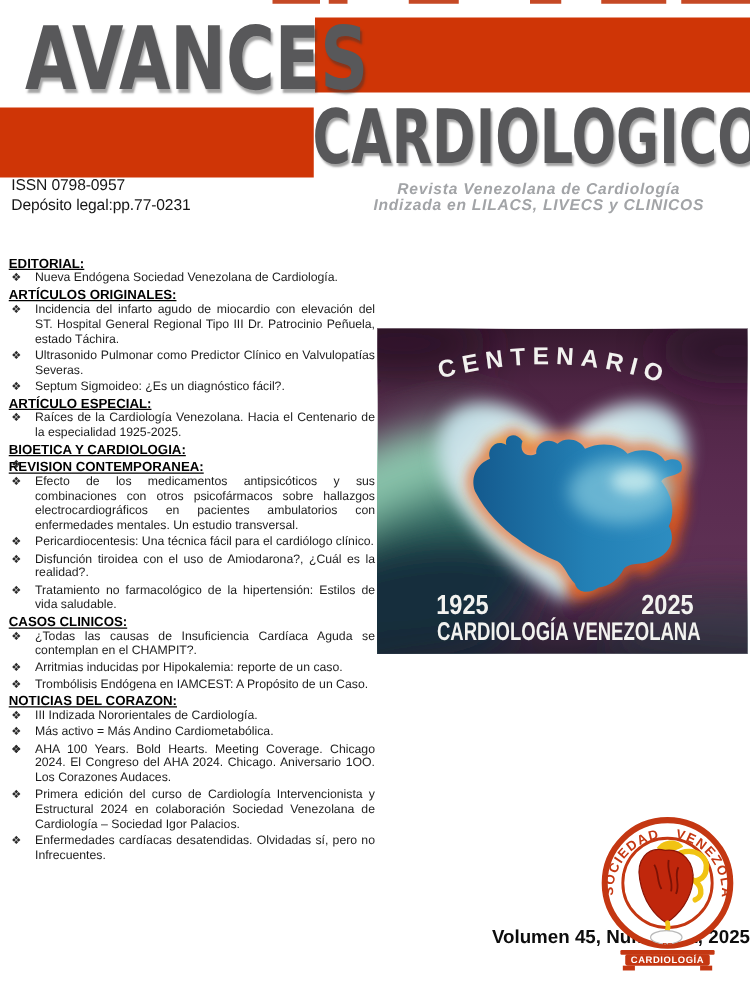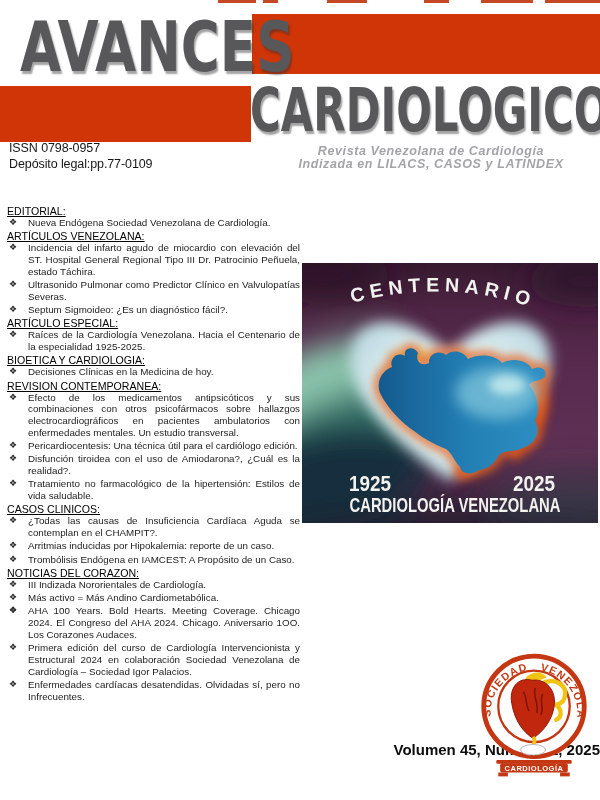--- a/index.html
+++ b/index.html
@@ -21,21 +21,21 @@
   .redbar{position:absolute;background:#cf3506;}
   .bar1{left:252px;top:14px;width:348px;height:60px;}
   .bar2{left:0px;top:86px;width:251px;height:56px;}
   .issn-block{position:absolute;left:9px;top:140px;font-size:12.5px;font-weight:normal;
     color:#161616;line-height:16px;letter-spacing:-.1px;}
   .subtitle{position:absolute;left:280px;top:145px;width:302px;text-align:center;
     color:#a2a4a7;font-size:12.5px;line-height:12.5px;letter-spacing:.6px;font-weight:bold;font-style:italic;}
 
   
   .toc{position:absolute;left:7px;top:204px;width:293px;}
-  .toc-heading{font-size:10.6px;font-weight:normal;color:#000;text-decoration:underline;
+  .toc-heading{font-size:10.6px;font-weight:bold;color:#000;text-decoration:underline;
     line-height:12px;margin:1px 0 0 0;}
   .toc-item{position:relative;padding-left:21px;text-align:justify;font-size:9.8px;
     line-height:11.7px;margin-bottom:1.6px;color:#1c1c1c;}
   .toc-item .bullet{position:absolute;left:2px;top:0;font-size:9px;color:#2b2b2b;}
 
   
   .centenario{position:absolute;left:302px;top:263px;width:296px;height:260px;}
   .centenario svg{display:block;}
 
   
@@ -54,41 +54,41 @@
   <span class="dash" style="left:424px;width:25px"></span>
   <span class="dash" style="left:481px;width:52px"></span>
   <span class="dash" style="left:545px;width:55px"></span>
 
   <div class="redbar bar1"></div>
   <div class="redbar bar2"></div>
   <div class="title-avances">AVANCES</div>
   <div class="title-cardio">CARDIOLOGICOS</div>
   <div class="issn-block">
     <div>ISSN 0798-0957</div>
-    <div>Depósito legal:pp.77-0109</div>
+    <div>Depósito legal:pp.77-0231</div>
   </div>
   <div class="subtitle">
     <div>Revista Venezolana de Cardiología</div>
-    <div>Indizada en LILACS, CASOS y LATINDEX</div>
+    <div>Indizada en LILACS, LIVECS y CLINICOS</div>
   </div>
 
   <div class="toc">
       <div class="toc-heading">EDITORIAL:</div>
       <div class="toc-item"><span class="bullet">❖</span><span>Nueva Endógena Sociedad Venezolana de Cardiología.</span></div>
-      <div class="toc-heading">ARTÍCULOS VENEZOLANA:</div>
+      <div class="toc-heading">ARTÍCULOS ORIGINALES:</div>
       <div class="toc-item"><span class="bullet">❖</span><span>Incidencia del infarto agudo de miocardio con elevación del ST. Hospital General Regional Tipo III Dr. Patrocinio Peñuela, estado Táchira.</span></div>
       <div class="toc-item"><span class="bullet">❖</span><span>Ultrasonido Pulmonar como Predictor Clínico en Valvulopatías Severas.</span></div>
       <div class="toc-item"><span class="bullet">❖</span><span>Septum Sigmoideo: ¿Es un diagnóstico fácil?.</span></div>
       <div class="toc-heading">ARTÍCULO ESPECIAL:</div>
       <div class="toc-item"><span class="bullet">❖</span><span>Raíces de la Cardiología Venezolana.  Hacia el Centenario de la especialidad 1925-2025.</span></div>
       <div class="toc-heading">BIOETICA Y CARDIOLOGIA:</div>
-      <div class="toc-item"><span class="bullet">❖</span><span>Decisiones Clínicas en la Medicina de hoy.</span></div>
+      <div class="toc-item"><span class="bullet">❖</span></div>
       <div class="toc-heading">REVISION CONTEMPORANEA:</div>
       <div class="toc-item"><span class="bullet">❖</span><span>Efecto de los medicamentos antipsicóticos y sus combinaciones con otros psicofármacos sobre hallazgos electrocardiográficos en pacientes ambulatorios con enfermedades mentales. Un estudio transversal.</span></div>
-      <div class="toc-item"><span class="bullet">❖</span><span>Pericardiocentesis: Una técnica útil para el cardiólogo edición.</span></div>
+      <div class="toc-item"><span class="bullet">❖</span><span>Pericardiocentesis: Una técnica fácil para el cardiólogo clínico.</span></div>
       <div class="toc-item"><span class="bullet">❖</span><span>Disfunción tiroidea con el uso de Amiodarona?, ¿Cuál es la realidad?.</span></div>
       <div class="toc-item"><span class="bullet">❖</span><span>Tratamiento no farmacológico de la hipertensión: Estilos de vida saludable.</span></div>
       <div class="toc-heading">CASOS CLINICOS:</div>
       <div class="toc-item"><span class="bullet">❖</span><span>¿Todas las causas de Insuficiencia Cardíaca Aguda se contemplan en el CHAMPIT?.</span></div>
       <div class="toc-item"><span class="bullet">❖</span><span>Arritmias inducidas por Hipokalemia: reporte de un caso.</span></div>
       <div class="toc-item"><span class="bullet">❖</span><span>Trombólisis Endógena en IAMCEST: A Propósito de un Caso.</span></div>
       <div class="toc-heading">NOTICIAS DEL CORAZON:</div>
       <div class="toc-item"><span class="bullet">❖</span><span>III Indizada Nororientales de Cardiología.</span></div>
       <div class="toc-item"><span class="bullet">❖</span><span>Más activo = Más Andino Cardiometabólica.</span></div>
       <div class="toc-item"><span class="bullet">❖</span></div>

